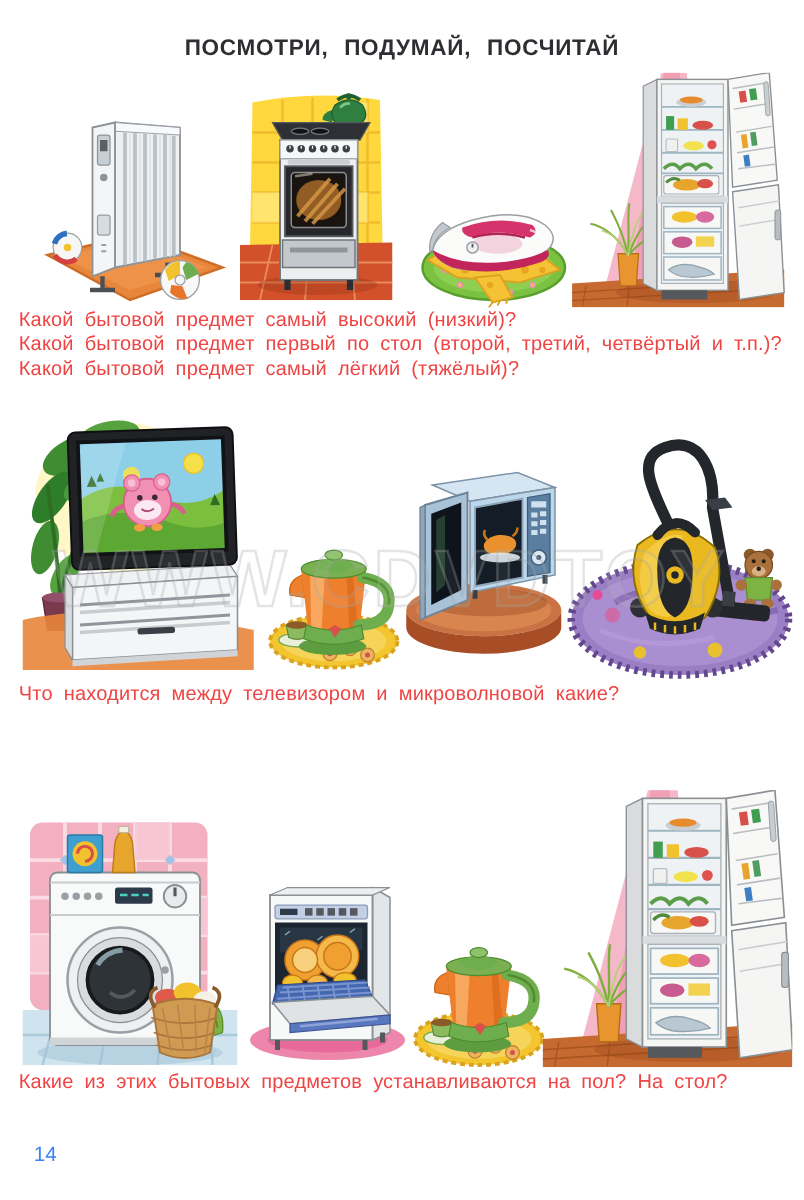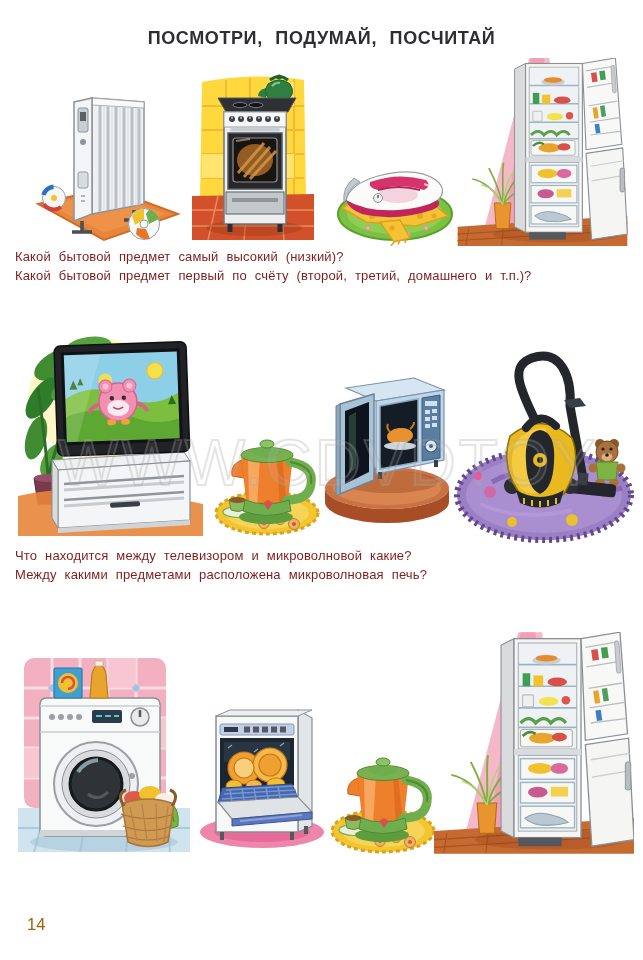--- a/index.html
+++ b/index.html
@@ -8,33 +8,33 @@
     overflow:hidden; font-family:"Liberation Sans", sans-serif;
   }
   .title {
     position:absolute; top:28px; left:0; width:100%; margin:0;
     text-align:center; font-size:18px; font-weight:bold;
     letter-spacing:0.6px; word-spacing:7px; color:#2e2e32;
   }
   .illustration { position:absolute; }
   .qblock { position:absolute; left:15px; width:618px; }
   .qline {
-    font-size:13px; line-height:19.4px; color:#7f1d1d;
+    font-size:16px; line-height:19.4px; color:#ef4444;
     word-spacing:4.2px; letter-spacing:0.15px; white-space:nowrap;
   }
   .watermark {
-    position:absolute; top:426px; left:58px; z-index:6;
-    font-size:64px; font-weight:normal; letter-spacing:3px;
+    position:absolute; top:426px; left:42px; z-index:6;
+    font-size:64px; font-weight:bold; letter-spacing:3px;
     color:rgba(255,255,255,0.06);
     -webkit-text-stroke:2px rgba(165,165,165,0.30);
     pointer-events:none; white-space:nowrap;
   }
   .page-number {
     position:absolute; left:27px; top:915px;
-    font-size:16.5px; color:#a16207;
+    font-size:16.5px; color:#3b82f6;
   }
   .defs-holder { position:absolute; width:0; height:0; overflow:hidden; }
 </style>
 </head>
 <body>
 
 <div class="page">
 
   <svg class="defs-holder" aria-hidden="true">
     <defs>
@@ -252,21 +252,22 @@
       <path d="M88 56 q8 2 10 8" stroke="#ffffff" stroke-width="2" opacity="0.7" fill="none"></path>
     </svg>
 
     <svg class="illustration" style="left:455px;top:58px" width="175" height="188">
       <use href="#sym-fridge"></use>
     </svg>
   </div>
 
   <div class="qblock" style="top:247px">
     <div class="qline">Какой  бытовой  предмет  самый  высокий  (низкий)?</div>
-    <div class="qline">Какой  бытовой  предмет  первый  по  счёту  (второй,  третий,  домашнего  и  т.п.)?</div>
+    <div class="qline">Какой  бытовой  предмет  первый  по  стол  (второй,  третий,  четвёртый  и  т.п.)?</div>
+    <div class="qline">Какой  бытовой  предмет  самый  лёгкий  (тяжёлый)?</div>
   </div>
 
   <div>
 
     <svg class="illustration" style="left:18px;top:328px" width="192" height="208" viewBox="0 0 192 208">
       <ellipse cx="80" cy="70" rx="70" ry="60" fill="#fff3b0" opacity="0.7"></ellipse>
       <g>
         <ellipse cx="40" cy="36" rx="26" ry="13" fill="#3f8c33" transform="rotate(-28 40 36)"></ellipse>
         <ellipse cx="70" cy="20" rx="24" ry="11" fill="#55a23f" transform="rotate(-10 70 20)"></ellipse>
         <ellipse cx="24" cy="70" rx="24" ry="11" fill="#2e7d2a" transform="rotate(-55 24 70)"></ellipse>
@@ -382,21 +383,20 @@
       <circle cx="88" cy="118" r="7" fill="#e9b91f"></circle>
         <circle cx="88" cy="118" r="3" fill="#23262a"></circle>
       <path d="M74 86 q14 -18 30 -2" stroke="#23262a" stroke-width="8" fill="none" stroke-linecap="round"></path>
       <path d="M64 148 q24 14 48 0 l-4 13 q-20 9 -40 0 Z" fill="#23262a"></path>
       <path d="M72 156 v6 M80 158 v6 M88 159 v6 M96 158 v6 M104 156 v6" stroke="#e9b91f" stroke-width="2"></path>
     </svg>
   </div>
 
   <div class="qblock" style="top:546px">
     <div class="qline">Что  находится  между  телевизором  и  микроволновой  какие?</div>
-    <div class="qline">Между  какими  предметами  расположена  микроволновая  печь?</div>
   </div>
 
   <div>
 
     <svg class="illustration" style="left:18px;top:644px" width="172" height="208" viewBox="0 0 172 208">
       <rect x="6" y="14" width="142" height="150" rx="10" fill="#f3b0c0"></rect>
       <g stroke="#fbdce4" stroke-width="3">
         <path d="M34 14 V164 M62 14 V164 M90 14 V164 M118 14 V164"></path>
         <path d="M6 44 H148 M6 74 H148 M6 104 H148 M6 134 H148"></path>
       </g>
@@ -493,18 +493,19 @@
     <svg class="illustration" style="left:330px;top:738px" width="106" height="116">
       <use href="#sym-kettle"></use>
     </svg>
 
     <svg class="illustration" style="left:434px;top:632px" width="200" height="222">
       <use href="#sym-fridge"></use>
     </svg>
   </div>
 
   <div class="qblock" style="top:856px">
+    <div class="qline">Какие  из  этих  бытовых  предметов  устанавливаются  на  пол?  На  стол?</div>
   </div>
 
   <div class="watermark">WWW.CDVDTOY</div>
 
   <div class="page-number">14</div>
 </div>
 
 </body></html>

